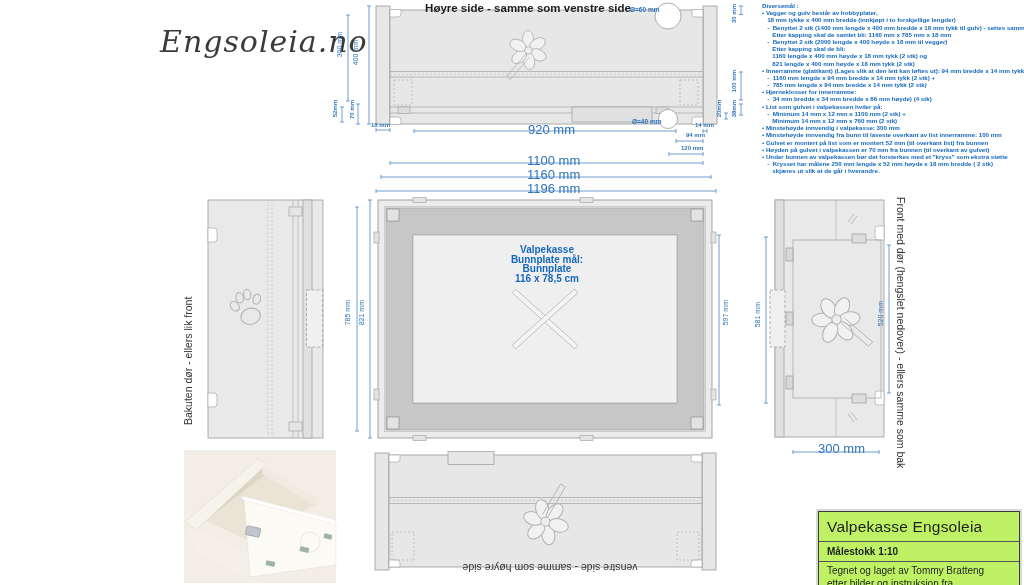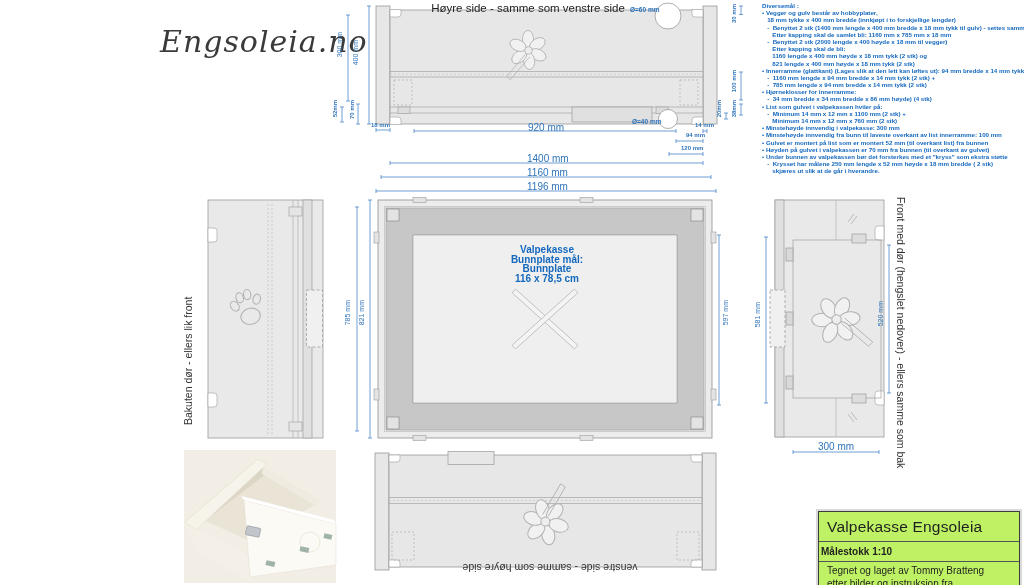--- a/index.html
+++ b/index.html
@@ -2,42 +2,42 @@
 <html><head>
 <meta charset="utf-8">
 <style>
   html,body{margin:0;padding:0;background:#fff;}
   #canvas{position:relative;width:1024px;height:585px;background:#fff;overflow:hidden;
           font-family:"Liberation Sans",sans-serif;}
   #linework{position:absolute;left:0;top:0;}
   .abs{position:absolute;}
   .logo{font-family:"DejaVu Serif",serif;font-style:italic;font-size:30px;color:#3a3a3a;
         letter-spacing:1px;}
-  .draw-title{font-size:11.5px;font-weight:400;color:#1c1c1c;text-align:center;white-space:nowrap;}
-  .dim{position:absolute;color:#2e74ba;font-size:10px;font-weight:400;white-space:nowrap;}
+  .draw-title{font-size:11.5px;font-weight:700;color:#1c1c1c;text-align:center;white-space:nowrap;}
+  .dim{position:absolute;color:#2e74ba;font-size:13px;font-weight:400;white-space:nowrap;}
   .dimv{writing-mode:vertical-rl;transform:rotate(180deg);font-size:7px;}
   .dims{font-size:6px;font-weight:600;}
   .hole{font-size:6.5px;font-weight:600;}
   .side-label{position:absolute;color:#333;font-size:10.5px;white-space:nowrap;}
   .v-up{writing-mode:vertical-rl;transform:rotate(180deg);}
   .v-down{writing-mode:vertical-rl;}
   .flip{transform:rotate(180deg);}
   .notes{position:absolute;left:762px;top:2px;width:260px;color:#1468be;
          font-size:6.2px;line-height:7.18px;font-weight:700;}
   .notes div{white-space:pre;}
   .notes-title{white-space:pre;margin-bottom:0px;}
   .plan-label{position:absolute;left:494px;top:245px;width:106px;text-align:center;
               color:#1468be;font-size:10px;font-weight:700;line-height:9.6px;}
   .title-block{position:absolute;left:818px;top:511px;width:202px;height:90px;
                border:1.5px solid #3c3c3c;outline:2px solid #d9d9d9;background:#bef264;
                box-sizing:border-box;}
   .tb-title{height:29px;border-bottom:1px solid #555;display:flex;align-items:center;
             padding-left:8px;font-size:15.5px;color:#1f1f1f;letter-spacing:.2px;}
   .tb-scale{height:19px;border-bottom:1px solid #555;display:flex;align-items:center;
-            padding-left:2px;font-size:10px;font-weight:700;color:#1f1f1f;}
+            padding-left:8px;font-size:10px;font-weight:700;color:#1f1f1f;}
   .tb-credit{padding:3px 0 8px 8px;font-size:10px;font-weight:400;color:#1f1f1f;line-height:12.5px;}
 </style>
 </head>
 <body>
 
 <div id="canvas">
 
   <svg id="linework" width="1024" height="585" viewBox="0 0 1024 585">
     <defs>
       <g id="flower">
@@ -221,21 +221,21 @@
   <span class="dim dimv dims" style="left:349px;top:100px;">70 mm</span>
   <span class="dim dims" style="left:371px;top:122px;">18 mm</span>
   <span class="dim" style="left:528px;top:122px;">920 mm</span>
   <span class="dim dimv dims" style="left:731px;top:4px;">30 mm</span>
   <span class="dim dimv dims" style="left:731px;top:70px;">100 mm</span>
   <span class="dim dimv dims" style="left:731px;top:100px;">38mm</span>
   <span class="dim dimv dims" style="left:716px;top:100px;">20mm</span>
   <span class="dim dims" style="left:695px;top:122px;">14 mm</span>
   <span class="dim dims" style="left:686px;top:132px;">94 mm</span>
   <span class="dim dims" style="left:681px;top:145px;">120 mm</span>
-  <span class="dim" style="left:527px;top:153px;">1400 mm</span>
+  <span class="dim" style="left:527px;top:153px;">1100 mm</span>
   <span class="dim" style="left:527px;top:167px;">1160 mm</span>
   <span class="dim" style="left:527px;top:181px;">1196 mm</span>
 
   <span class="dim dimv" style="left:344px;top:300px;">785 mm</span>
   <span class="dim dimv" style="left:358px;top:300px;">821 mm</span>
   <span class="dim dimv" style="left:722px;top:300px;">597 mm</span>
   <div class="plan-label">
       <div>Valpekasse</div>
       <div>Bunnplate mål:</div>
       <div>Bunnplate</div>

